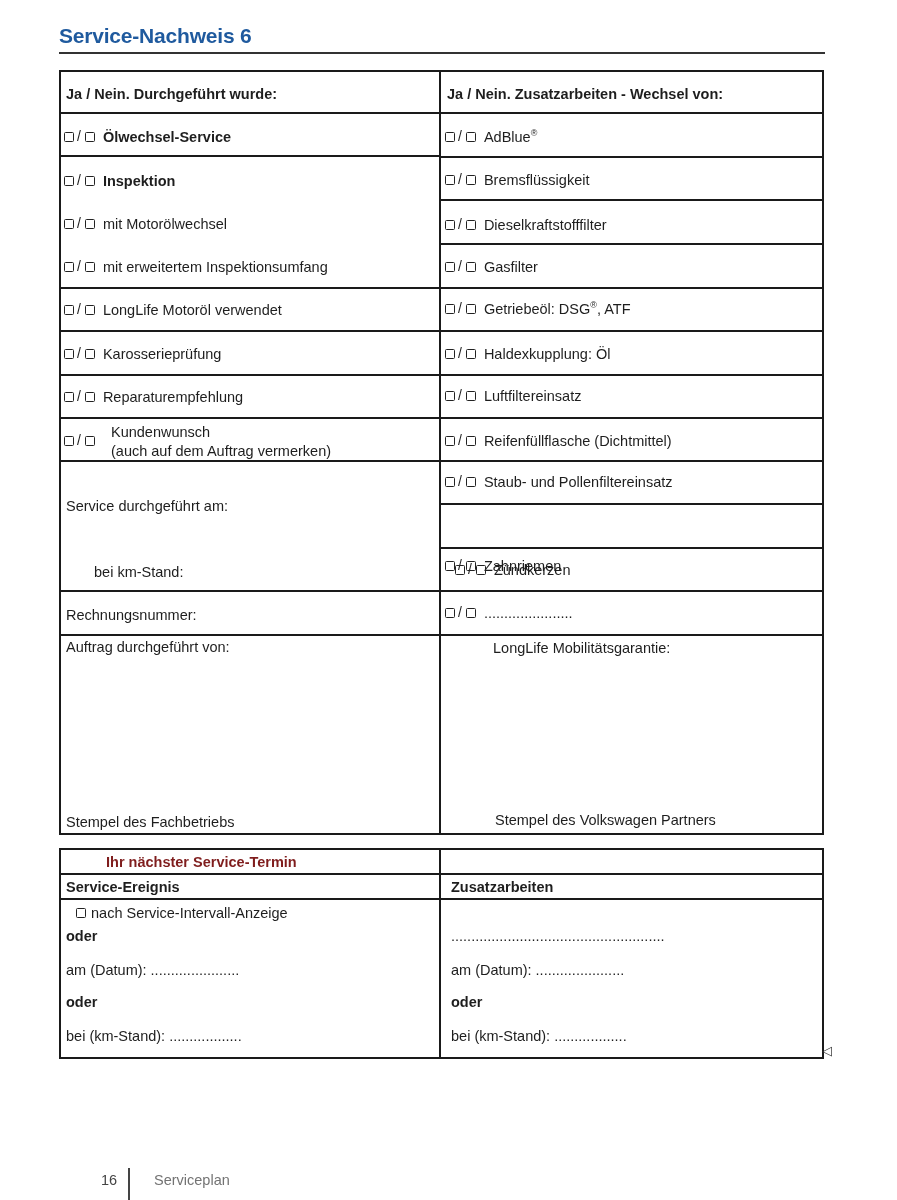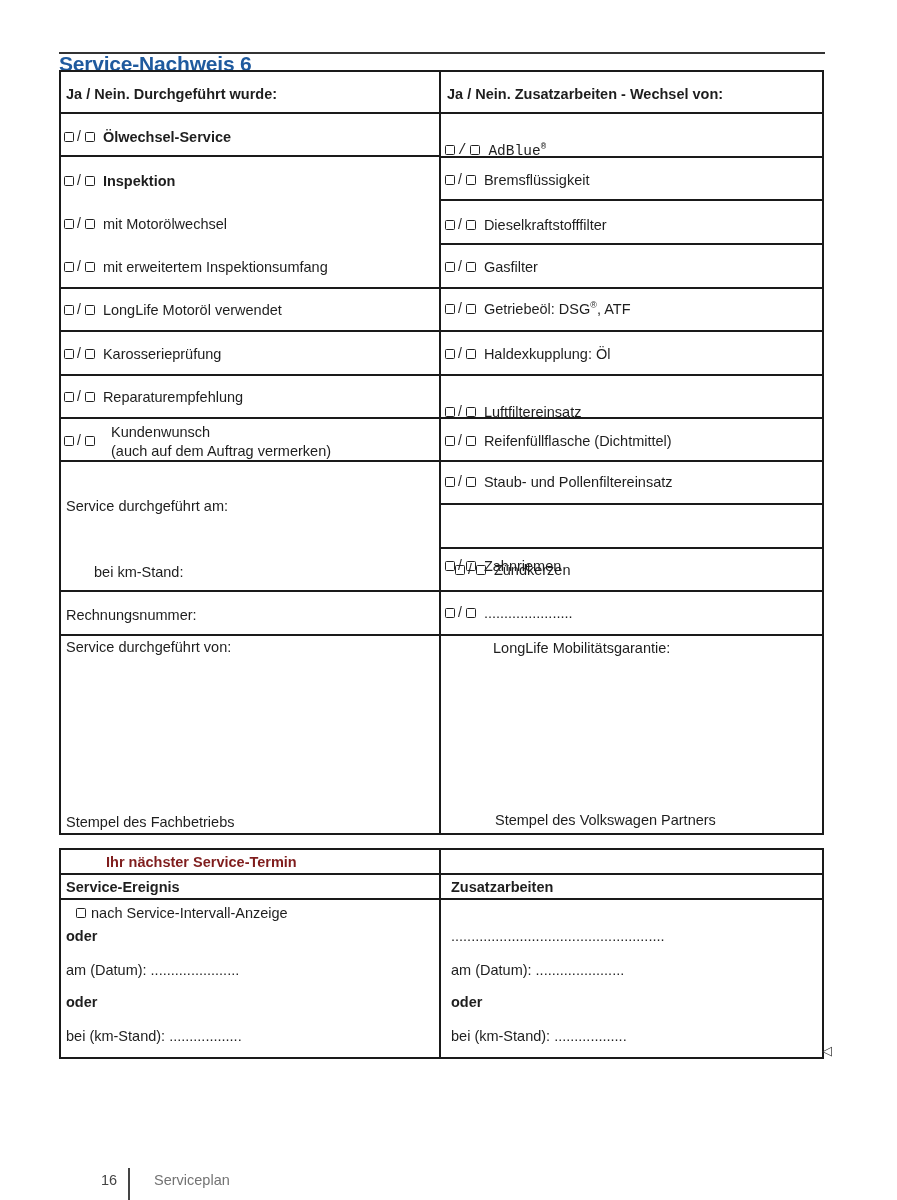--- a/index.html
+++ b/index.html
@@ -2,21 +2,21 @@
 <html><head>
 <meta charset="utf-8">
 <style>
   html, body { margin: 0; padding: 0; }
   body {
     width: 897px; height: 1200px; position: relative; background: #ffffff;
     font-family: "Liberation Sans", sans-serif; color: #1e1e1e; overflow: hidden;
   }
   .title {
     position: absolute; left: 59px; top: 24px; font-size: 21px; font-weight: bold;
-    color: #1f5a9e; letter-spacing: -0.2px; margin-top: 28px;
+    color: #1f5a9e; letter-spacing: -0.2px;
   }
   .title-rule {
     position: absolute; left: 59px; top: 52px; width: 766px; height: 2px; background: #333;
   }
   .tbl { position: absolute; border: 2px solid #1a1a1a; box-sizing: border-box; }
   .hline { position: absolute; height: 2px; background: #1a1a1a; }
   .vline { position: absolute; width: 2px; background: #1a1a1a; }
   .row-text { position: absolute; white-space: nowrap; font-size: 14.5px; }
   .bold { font-weight: bold; }
   .cb { display: inline-block; font-size: 12px; letter-spacing: 1px; margin-right: 8px; vertical-align: 1px; }
@@ -88,42 +88,42 @@
 </div>
 <div class="row-text" style="left:64px; top:432px;">
   <span class="cb"><span class="box"></span><span class="slash">/</span><span class="box"></span></span>
 </div>
 <div class="row-text" style="left:111px; top:424px;">Kundenwunsch</div>
 <div class="row-text" style="left:111px; top:443px;">(auch auf dem Auftrag vermerken)</div>
 
 <div class="row-text" style="left:66px; top:498px;">Service durchgeführt am:</div>
 <div class="row-text" style="left:66px; top:564px;margin-left:28px;">bei km-Stand:</div>
 <div class="row-text" style="left:66px; top:607px;">Rechnungsnummer:</div>
-<div class="row-text" style="left:66px; top:639px;">Service durchgeführt von:</div>
+<div class="row-text" style="left:66px; top:639px;">Auftrag durchgeführt von:</div>
 <div class="row-text" style="left:66px; top:814px;">Stempel des Fachbetriebs</div>
 
-<div class="row-text" style="left:445px; top:142px;font-family:Liberation Mono, monospace;">
+<div class="row-text" style="left:445px; top:128px;">
   <span class="cb"><span class="box"></span><span class="slash">/</span><span class="box"></span></span><span>AdBlue</span><sup>®</sup>
 </div>
 <div class="row-text" style="left:445px; top:171px;">
   <span class="cb"><span class="box"></span><span class="slash">/</span><span class="box"></span></span><span>Bremsflüssigkeit</span>
 </div>
 <div class="row-text" style="left:445px; top:216px;">
   <span class="cb"><span class="box"></span><span class="slash">/</span><span class="box"></span></span><span>Dieselkraftstofffilter</span>
 </div>
 <div class="row-text" style="left:445px; top:258px;">
   <span class="cb"><span class="box"></span><span class="slash">/</span><span class="box"></span></span><span>Gasfilter</span>
 </div>
 <div class="row-text" style="left:445px; top:300px;">
   <span class="cb"><span class="box"></span><span class="slash">/</span><span class="box"></span></span><span>Getriebeöl: DSG</span><sup>®</sup><span>, ATF</span>
 </div>
 <div class="row-text" style="left:445px; top:345px;">
   <span class="cb"><span class="box"></span><span class="slash">/</span><span class="box"></span></span><span>Haldexkupplung: Öl</span>
 </div>
-<div class="row-text" style="left:445px; top:387px;margin-top:16px;">
+<div class="row-text" style="left:445px; top:387px;">
   <span class="cb"><span class="box"></span><span class="slash">/</span><span class="box"></span></span><span>Luftfiltereinsatz</span>
 </div>
 <div class="row-text" style="left:445px; top:432px;">
   <span class="cb"><span class="box"></span><span class="slash">/</span><span class="box"></span></span><span>Reifenfüllflasche (Dichtmittel)</span>
 </div>
 <div class="row-text" style="left:445px; top:473px;text-align:center;">
   <span class="cb"><span class="box"></span><span class="slash">/</span><span class="box"></span></span><span>Staub- und Pollenfiltereinsatz</span>
 </div>
 <div class="row-text" style="left:445px; top:517px;margin-top:40px;">
   <span class="cb"><span class="box"></span><span class="slash">/</span><span class="box"></span></span><span>Zahnriemen</span>

